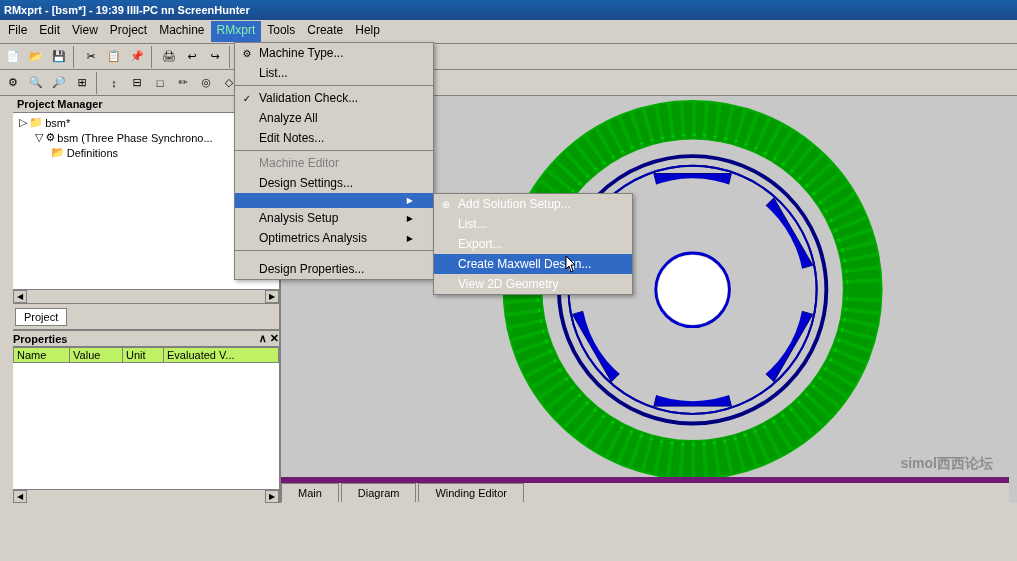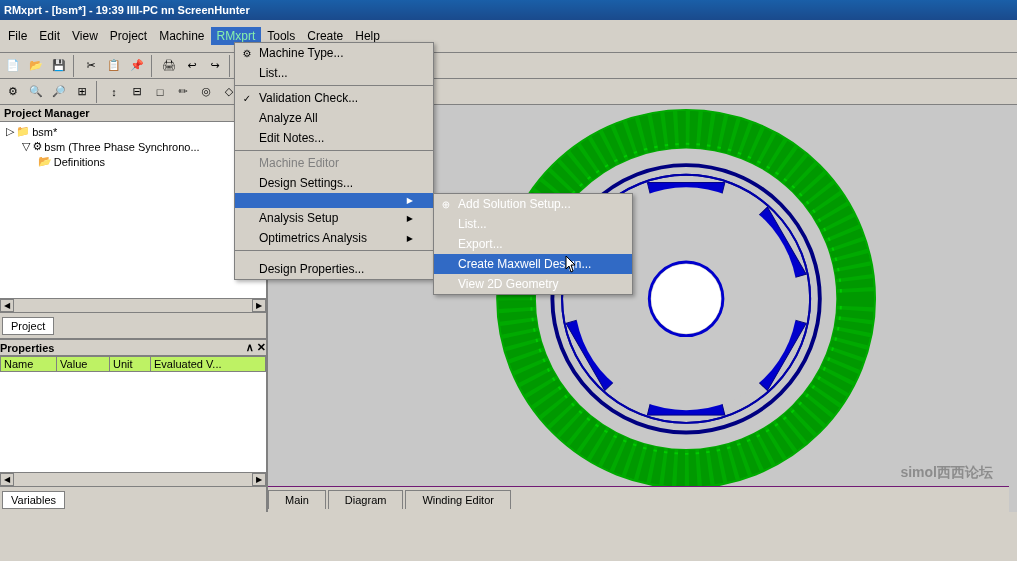--- a/index.html
+++ b/index.html
@@ -23,23 +23,22 @@
       color: white;
       font-size: 11px;
       font-weight: bold;
     }
 
     
     .menu-bar {
       height: 24px;
       background: #d4d0c8;
       display: flex;
-      align-items: center;
       border-bottom: 1px solid #808080;
-      padding: 16px 2px;
+      padding: 1px 2px;
     }
     .menu-item {
       padding: 2px 6px;
       cursor: pointer;
       font-size: 12px;
       color: #000;
       white-space: nowrap;
     }
     .menu-item.active { background: #316ac5; color: #86efac; }
 
@@ -315,21 +314,21 @@
   <button class="tb-btn">↕</button>
   <button class="tb-btn">⊟</button>
   <button class="tb-btn">□</button>
   <button class="tb-btn">✏</button>
   <button class="tb-btn">◎</button>
   <button class="tb-btn">◇</button>
   <button class="tb-btn">⊕</button>
   <button class="tb-btn">🔗</button>
 </div>
 
-<div class="main-content" style="height: 407px; position: relative;">
+<div class="main-content" style="height: 407px; position: relative; margin-left: 13px;">
 
   <div class="left-panel">
     <div class="panel-title">Project Manager</div>
     <div class="tree-area" style="height: 220px;">
       <div class="tree-item" style="padding-left: 4px;">
         <span>▷</span>
         <span>📁</span>
         <span>bsm*</span>
       </div>
       <div class="tree-item" style="padding-left: 20px;">
@@ -371,23 +370,20 @@
           <tbody></tbody>
         </table>
       </div>
 
       <div class="scrollbar-h" style="height: 14px; background: #d4d0c8; border-top: 1px solid #808080; display: flex; align-items: center;">
         <button style="width: 14px; height: 13px; background: #d4d0c8; border: 1px solid #808080; font-size: 8px; cursor: pointer;">◀</button>
         <div style="flex: 1; height: 13px; background: #d4d0c8;"></div>
         <button style="width: 14px; height: 13px; background: #d4d0c8; border: 1px solid #808080; font-size: 8px; cursor: pointer;">▶</button>
       </div>
 
-      <div class="bottom-left-tabs">
-        <div class="bottom-left-tab active">Variables</div>
-      </div>
     </div>
   </div>
 
   <div class="canvas-area">
     
     <svg class="machine-canvas" viewBox="0 0 750 420">
 
       <rect width="750" height="420" fill="#c8c8c8"></rect>
 
       <circle cx="420" cy="200" r="175" fill="none" stroke="#00aa00" stroke-width="40"></circle>
@@ -453,21 +449,21 @@
         <circle r="115" fill="#c8c8c8"></circle>
 
         <circle r="38" fill="none" stroke="#0000cc" stroke-width="3"></circle>
         <circle r="36" fill="white"></circle>
       </g>
 
       <circle cx="420" cy="200" r="195" fill="none" stroke="#00aa00" stroke-width="2"></circle>
     </svg>
 
     
-    <div style="position: absolute; bottom: 0; left: 0; right: 8px; height: 26px; background: #d4d0c8; border-top: 1px solid #701a75; display: flex; align-items: center;">
+    <div style="position: absolute; bottom: 0; left: 0; right: 8px; height: 26px; background: #d4d0c8; border-top: 6px solid #701a75; display: flex; align-items: flex-start;">
       <div class="tab">Main</div>
       <div class="tab">Diagram</div>
       <div class="tab">Winding Editor</div>
     </div>
 
     
     <div class="watermark">simol西西论坛</div>
   </div>
 </div>
 

